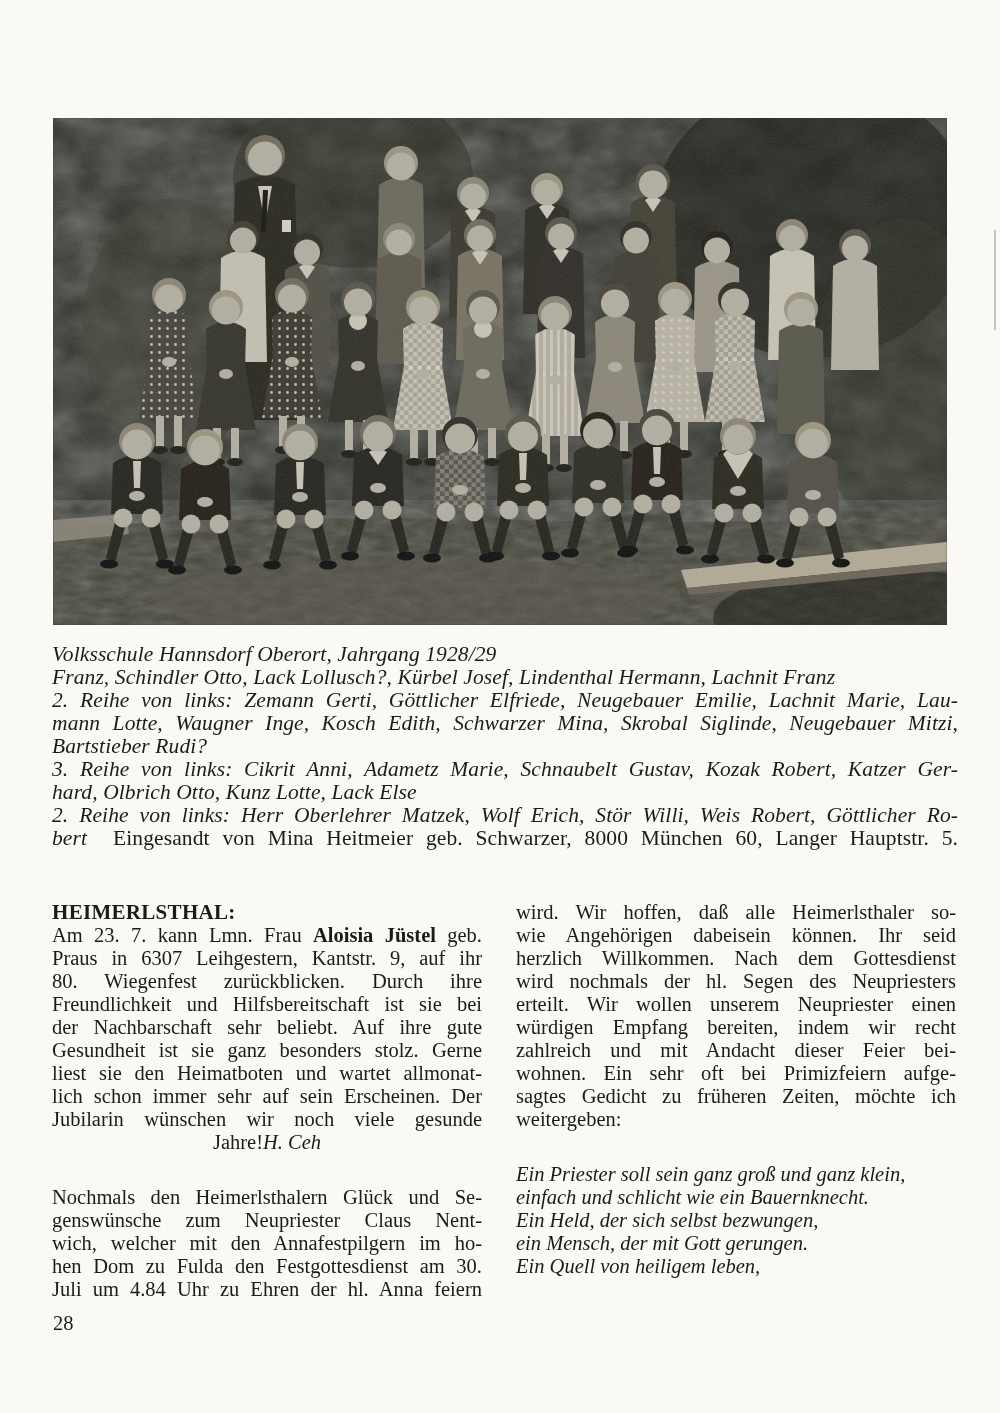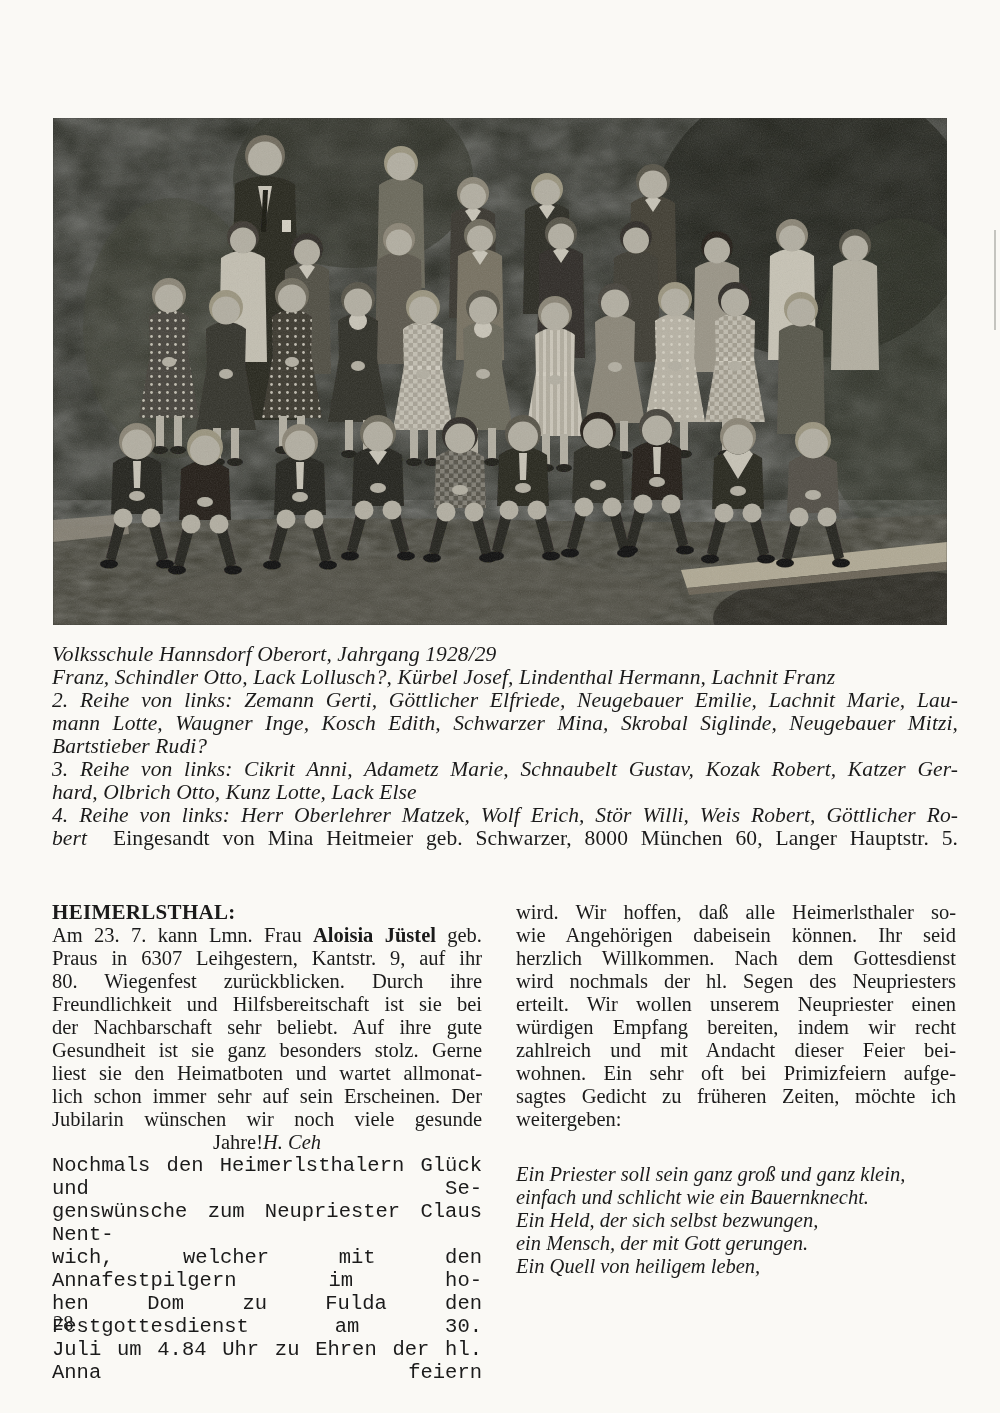--- a/index.html
+++ b/index.html
@@ -14,21 +14,21 @@
   .cap-credit .lead{padding-right:26px;}
   .cap-credit .roman{font-style:normal;}
   .col{position:absolute;top:901px;font-size:20.5px;line-height:23px;}
   .col-left{left:52px;width:430px;}
   .col-right{left:516px;width:440px;}
   .heading{font-weight:bold;font-size:21px;letter-spacing:.3px;line-height:23px;}
   .tline{line-height:23px;}
   .b{font-weight:bold;}
   .split{display:flex;justify-content:center;}
   .ital{font-style:italic;}
-  .gap-top{font-family:Liberation Mono, monospace;}
+  .gap-top{margin-top:32px;}
   .poem{margin-top:32px;font-style:italic;}
   .page-number{position:absolute;left:53px;top:1312px;font-size:20.5px;}
   .scan-artifact{position:absolute;left:994px;top:230px;width:2px;height:100px;
                  background:#b7b7b1;opacity:.8;}
 </style>
 </head>
 <body>
 
 <div class="page">
 
@@ -434,21 +434,21 @@
 
   <div class="caption">
     <div class="cap-line">Volksschule Hannsdorf Oberort, Jahrgang 1928/29</div>
     <div id="caption-lines">
         <div class="cap-line">Franz, Schindler Otto, Lack Lollusch?, Kürbel Josef, Lindenthal Hermann, Lachnit Franz</div>
         <div class="cap-line j">2. Reihe von links: Zemann Gerti, Göttlicher Elfriede, Neugebauer Emilie, Lachnit Marie, Lau-</div>
         <div class="cap-line j">mann Lotte, Waugner Inge, Kosch Edith, Schwarzer Mina, Skrobal Siglinde, Neugebauer Mitzi,</div>
         <div class="cap-line">Bartstieber Rudi?</div>
         <div class="cap-line j">3. Reihe von links: Cikrit Anni, Adametz Marie, Schnaubelt Gustav, Kozak Robert, Katzer Ger-</div>
         <div class="cap-line">hard, Olbrich Otto, Kunz Lotte, Lack Else</div>
-        <div class="cap-line j">4. Reihe von links: Herr Oberlehrer Matzek, Wolf Erich, Stör Willi, Weis Robert, Göttlicher Ro-</div>
+        <div class="cap-line j">2. Reihe von links: Herr Oberlehrer Matzek, Wolf Erich, Stör Willi, Weis Robert, Göttlicher Ro-</div>
       </div>
     <div class="cap-line j cap-credit">
       <span class="lead">bert</span><span class="roman">Eingesandt von Mina Heitmeier geb. Schwarzer, 8000 München 60, Langer Hauptstr. 5.</span>
     </div>
   </div>
 
   <div class="col col-left">
     <div class="heading">HEIMERLSTHAL:</div>
     <div id="left-p1">
         <div class="tline j"><span>Am 23. 7. kann Lmn. Frau </span><span class="b">Aloisia Jüstel</span><span> geb.</span></div>

